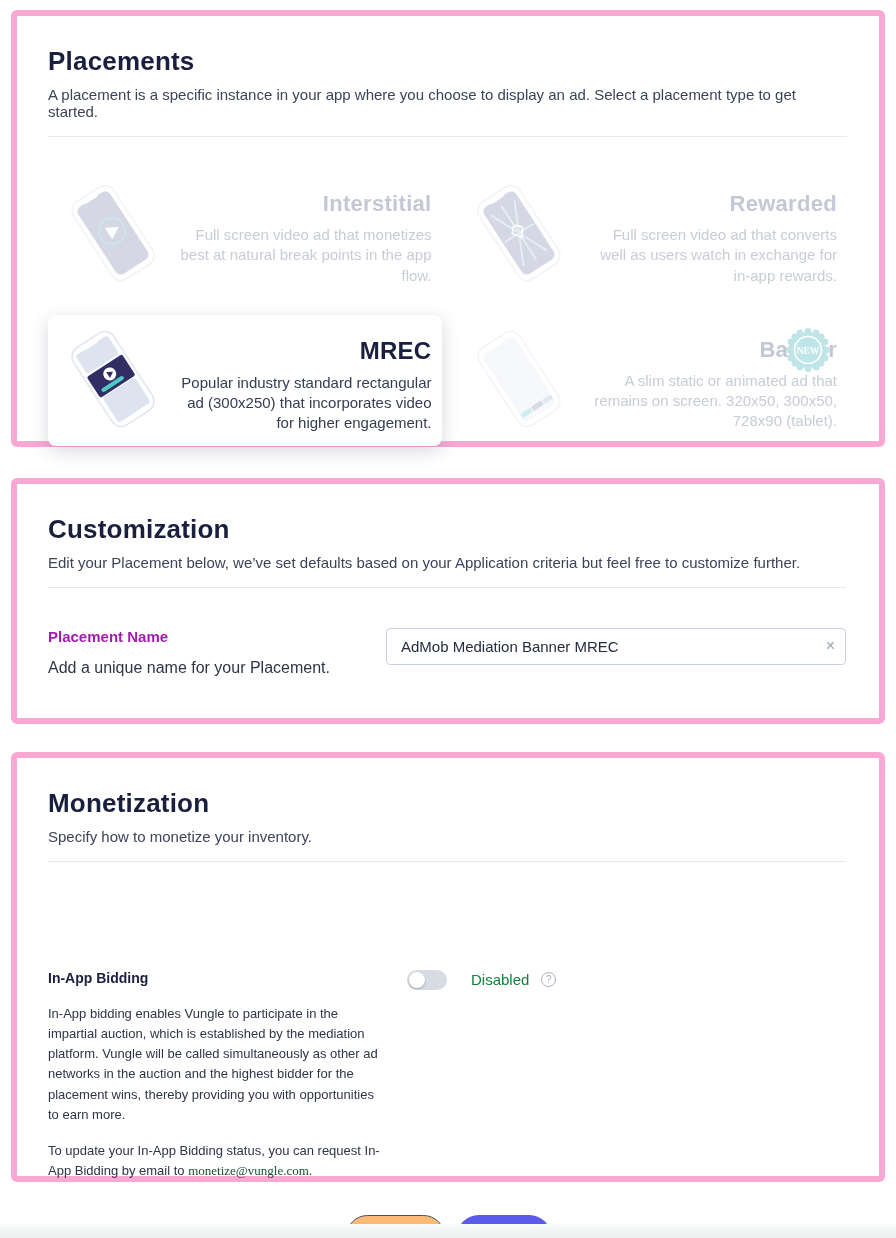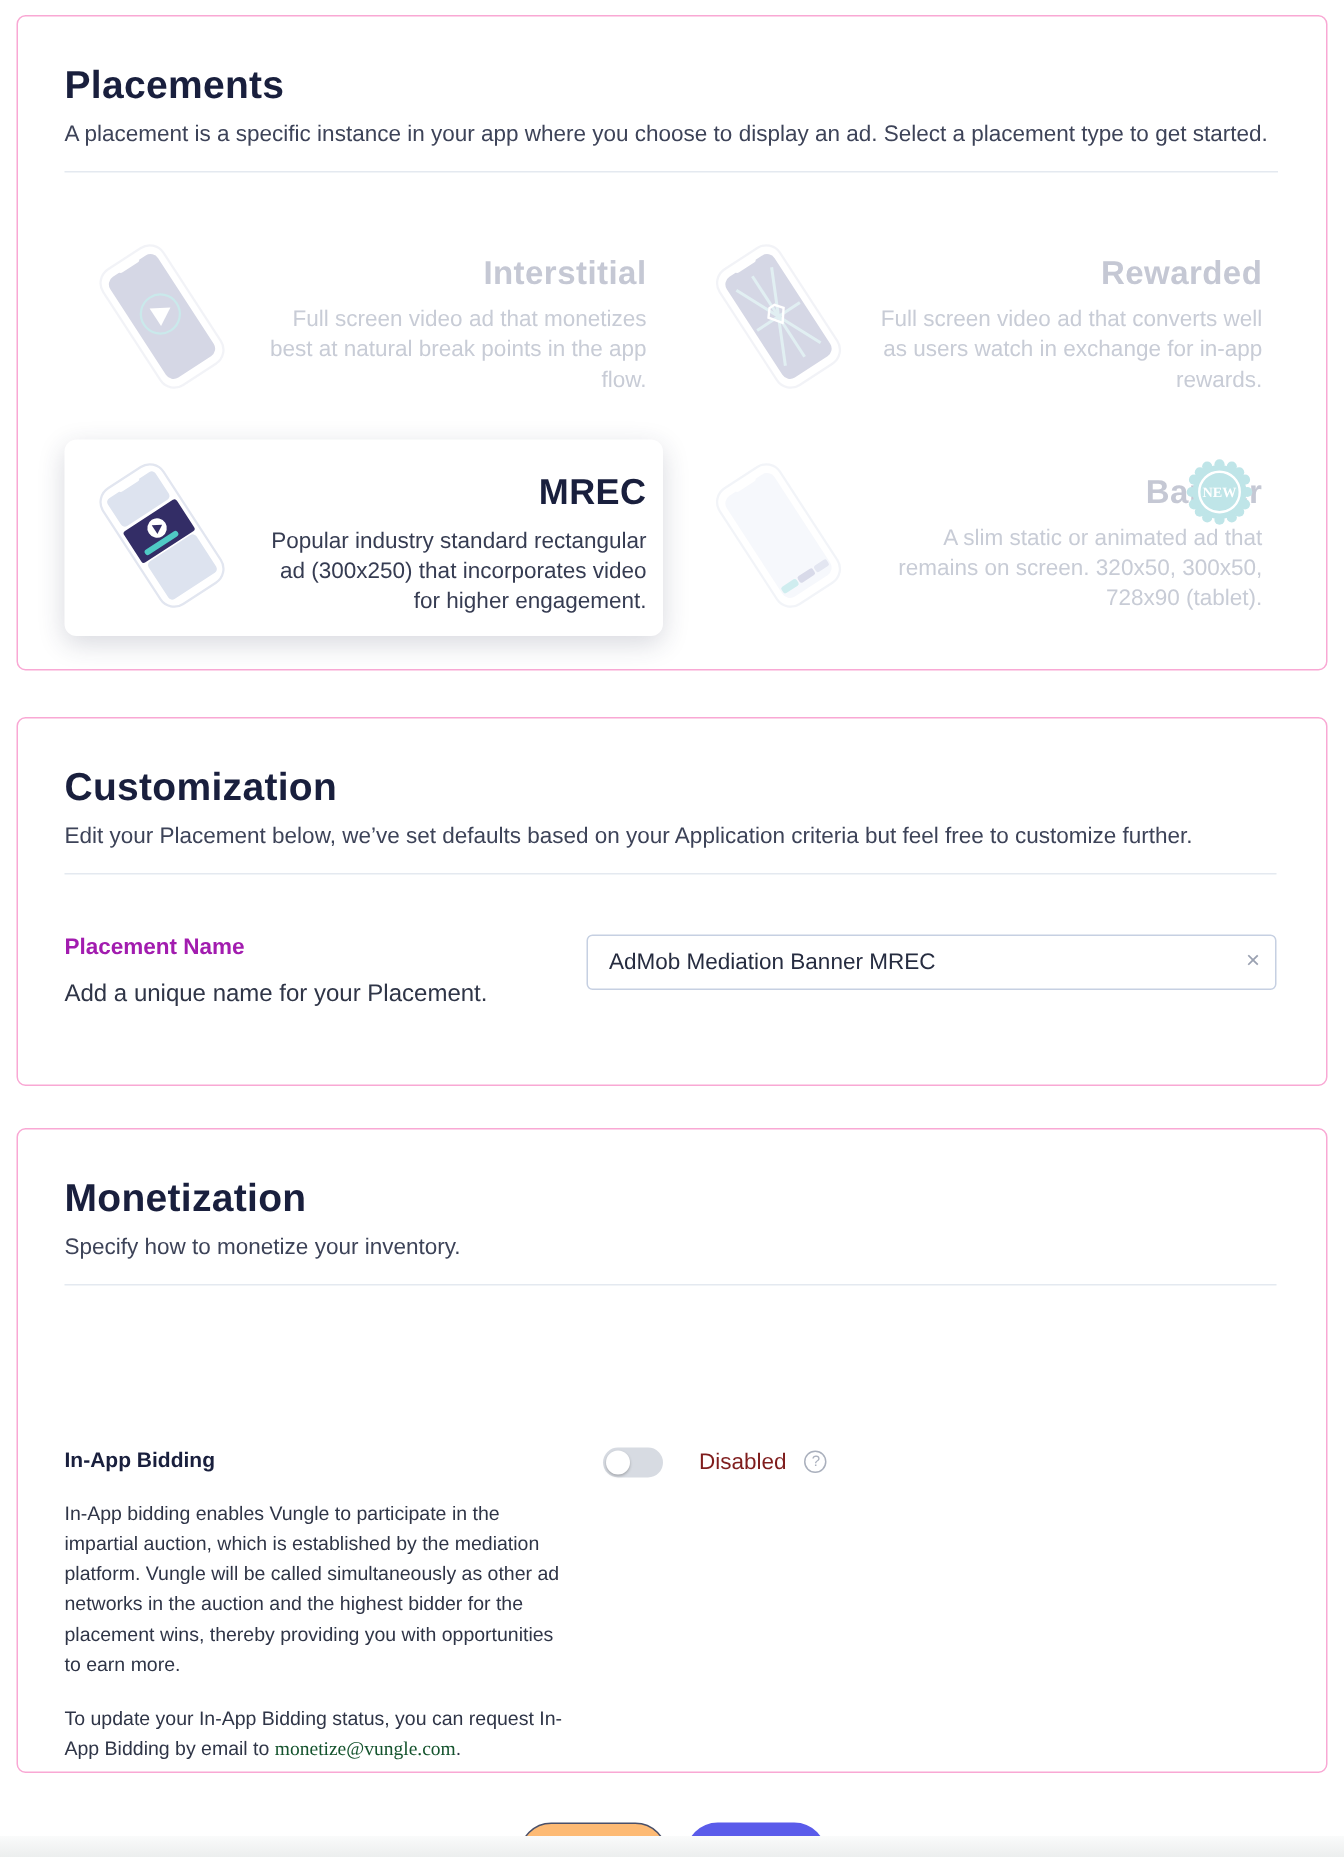--- a/index.html
+++ b/index.html
@@ -7,21 +7,21 @@
   body {
     font-family:"Liberation Sans", sans-serif;
     background:#ffffff;
     color:#191f3d;
     position:relative;
     height:1238px;
     overflow:hidden;
   }
   .card {
     background:#ffffff;
-    border:1px solid #f9a8d4;
+    border:6px solid #f9a8d4;
     border-radius:6px;
     margin:0 11px;
   }
   #placements-card { margin-top:10px; height:437px; padding:30px 32px 0 31px; }
   #customization-card { margin-top:31px; height:246px; padding:30px 33px 0 31px; }
   #monetization-card { margin-top:28px; height:430px; padding:30px 33px 0 31px; }
 
   .section-title {
     font-size:26px; font-weight:700; color:#191f3d; letter-spacing:.2px;
   }
@@ -90,21 +90,21 @@
   .bidding-right { display:flex; align-items:flex-start; padding-top:0; margin-left:7px; }
   .toggle {
     width:40px; height:20px; background:#d7dbe2; border-radius:10px;
     position:relative; cursor:pointer; margin-top:0;
   }
   .toggle .knob {
     position:absolute; left:2px; top:2px; width:16px; height:16px;
     background:#ffffff; border-radius:50%;
     box-shadow:0 1px 2px rgba(0,0,0,.25);
   }
-  .toggle-status { font-size:15px; color:#7f1d1d; margin-left:24px; margin-top:1px;text-align:right; }
+  .toggle-status { font-size:15px; color:#15803d; margin-left:24px; margin-top:1px;text-align:right; }
   .help-icon {
     display:inline-block; width:15px; height:15px; border:1px solid #aab0bd;
     border-radius:50%; color:#aab0bd; font-size:10px; line-height:14px;
     text-align:center; margin-left:12px; margin-top:2px; cursor:pointer;
   }
 
   
   .footer-actions {
     display:flex; justify-content:center; gap:12px; margin-top:33px;
   }

